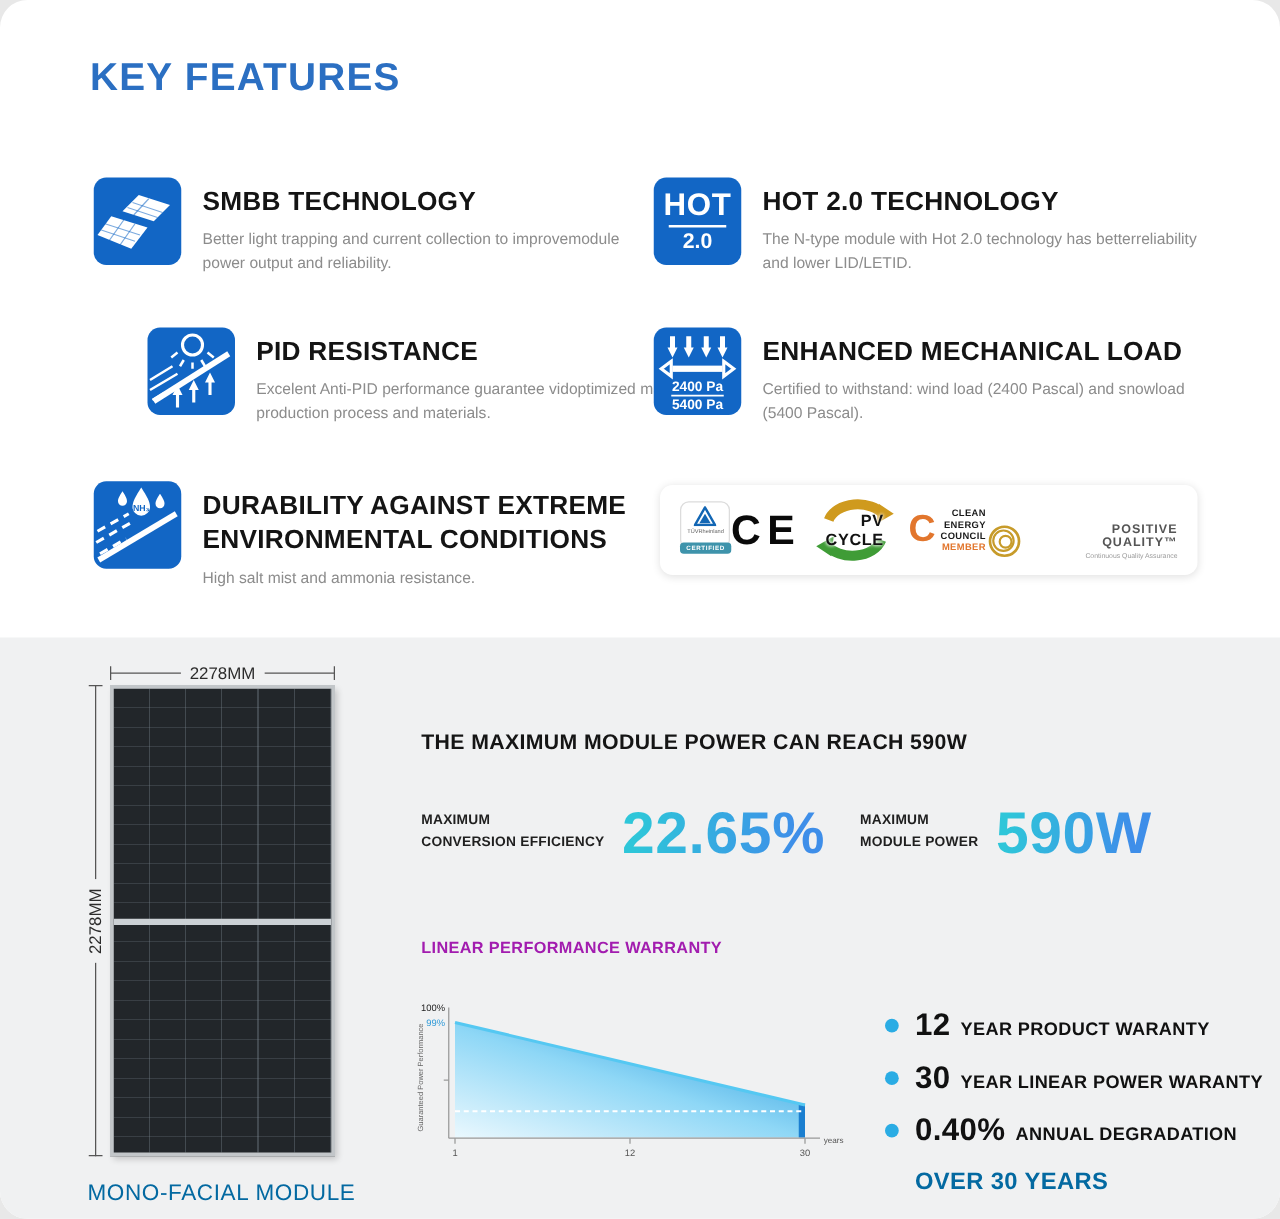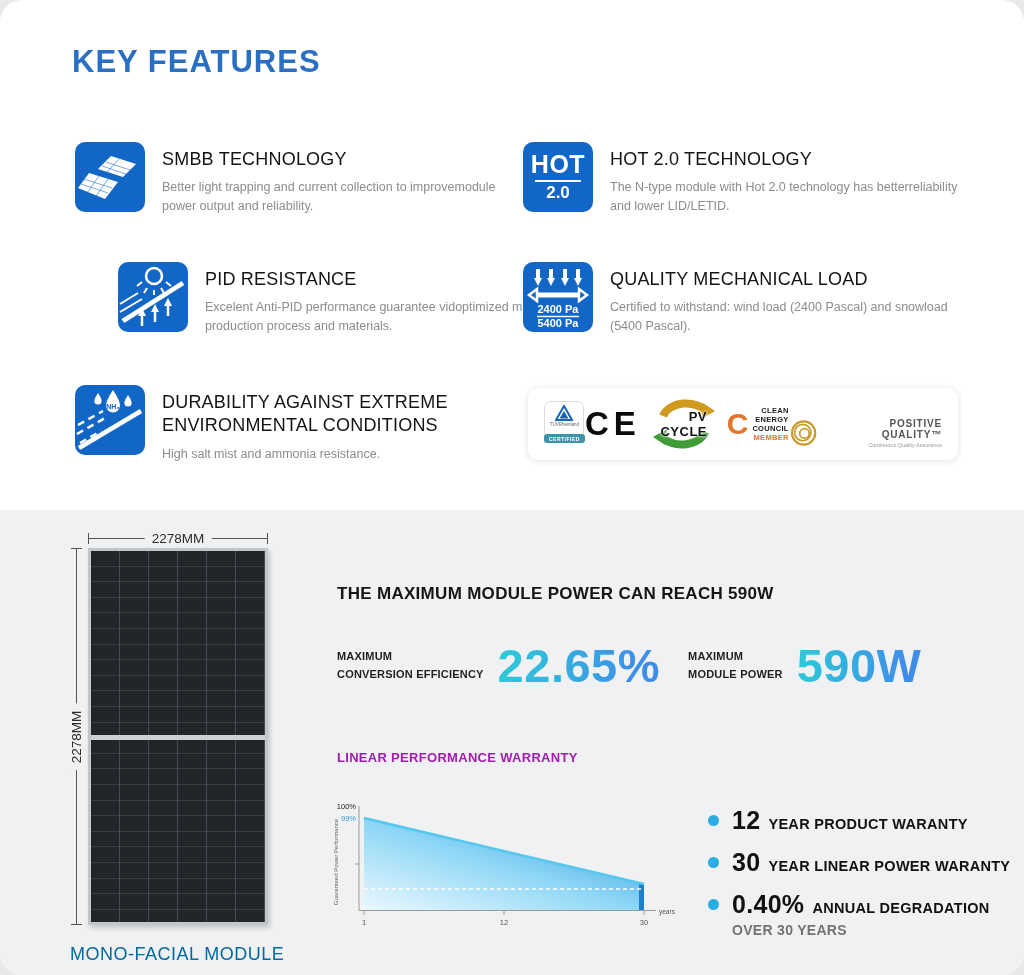--- a/index.html
+++ b/index.html
@@ -14,21 +14,21 @@
     font-size:31px; font-weight:bold; color:#2b6fc2; letter-spacing:1px;
   }
   .feature { position:absolute; display:flex; gap:17px; }
   .f-icon {
     width:70px; height:70px; flex:0 0 70px; background:#1266c5;
     border-radius:10px; display:flex; align-items:center; justify-content:center;
     color:#fff; overflow:hidden;
   }
   .f-col { padding-top:6px; }
   .f-title {
-    font-size:18px; font-weight:normal; color:#141414; letter-spacing:0.2px;
+    font-size:21px; font-weight:bold; color:#141414; letter-spacing:0.2px;
     margin-bottom:7px; line-height:1.3; max-width:392px;
   }
   .f-desc { font-size:12.5px; color:#8c8c8c; line-height:1.5; }
   .f-desc.w-left  { max-width:348px; }
   .f-desc.w-right { max-width:368px; }
   .hot-badge { display:flex; flex-direction:column; align-items:center; }
   .hot-top { font-size:25px; font-weight:bold; letter-spacing:0.5px; line-height:1; }
   .hot-rule { width:46px; height:2px; background:#fff; margin:3px 0 2px; }
   .hot-bottom { font-size:17px; font-weight:bold; line-height:1.1; }
   
@@ -117,21 +117,21 @@
     position:absolute; left:337px; top:240px; font-size:13px; font-weight:bold;
     color:#a21caf; letter-spacing:0.3px;
   }
   .chart { position:absolute; left:326px; top:282px; }
   .bullets { position:absolute; left:708px; top:296px; display:flex; flex-direction:column; gap:13px; }
   .bullet { display:flex; gap:13px; }
   .bullet-dot { width:11px; height:11px; border-radius:50%; background:#2aace4; margin-top:9px; flex:0 0 11px; }
   .bullet-line { display:flex; align-items:baseline; gap:8px; }
   .bullet-value { font-size:25px; font-weight:bold; color:#111; letter-spacing:0.3px; }
   .bullet-text { font-size:14.5px; font-weight:bold; color:#111; letter-spacing:0.3px; }
-  .bullet-text2 { font-size:14px; font-weight:bold; color:#737373; letter-spacing:0.3px; margin-top:3px; }
+  .bullet-text2 { font-size:19px; font-weight:bold; color:#0369a1; letter-spacing:0.3px; margin-top:16px; }
 </style>
 </head>
 <body>
 
 <div id="page">
 
   <div class="page-title">KEY FEATURES</div>
 
   <div class="feature" style="left:75px; top:142px;">
     <div class="f-icon">
@@ -213,21 +213,21 @@
         </g>
         <polygon points="14,27 6,33 14,39" fill="none" stroke="#fff" stroke-width="2.5"></polygon>
         <polygon points="56,27 64,33 56,39" fill="none" stroke="#fff" stroke-width="2.5"></polygon>
         <rect x="15" y="30.5" width="40" height="5" fill="#fff"></rect>
         <text x="35" y="51" font-size="11" font-weight="bold" fill="#fff" text-anchor="middle">2400 Pa</text>
         <line x1="14" y1="54.5" x2="56" y2="54.5" stroke="#fff" stroke-width="1.5"></line>
         <text x="35" y="65" font-size="11" font-weight="bold" fill="#fff" text-anchor="middle">5400 Pa</text>
       </svg>
     </div>
     <div class="f-col">
-      <div class="f-title">QUALITY MECHANICAL LOAD</div>
+      <div class="f-title">ENHANCED MECHANICAL LOAD</div>
       <div class="f-desc w-right">Certified to withstand: wind load (2400 Pascal) and snowload (5400 Pascal).</div>
     </div>
   </div>
 
   <div class="feature" style="left:75px; top:385px;">
     <div class="f-icon">
       <svg width="70" height="70" viewBox="0 0 70 70">
         <path d="M38,5 C33.5,12 31,16.5 31,20.5 a7,7 0 0 0 14,0 C45,16.5 42.5,12 38,5 Z" fill="#fff"></path>
         <text x="38" y="24" font-size="7" font-weight="bold" fill="#1266c5" text-anchor="middle">NH₃</text>
         <path d="M23,8 c-2.6,4 -3.6,6 -3.6,8 a3.6,3.6 0 0 0 7.2,0 c0,-2 -1,-4 -3.6,-8 Z" fill="#fff"></path>

